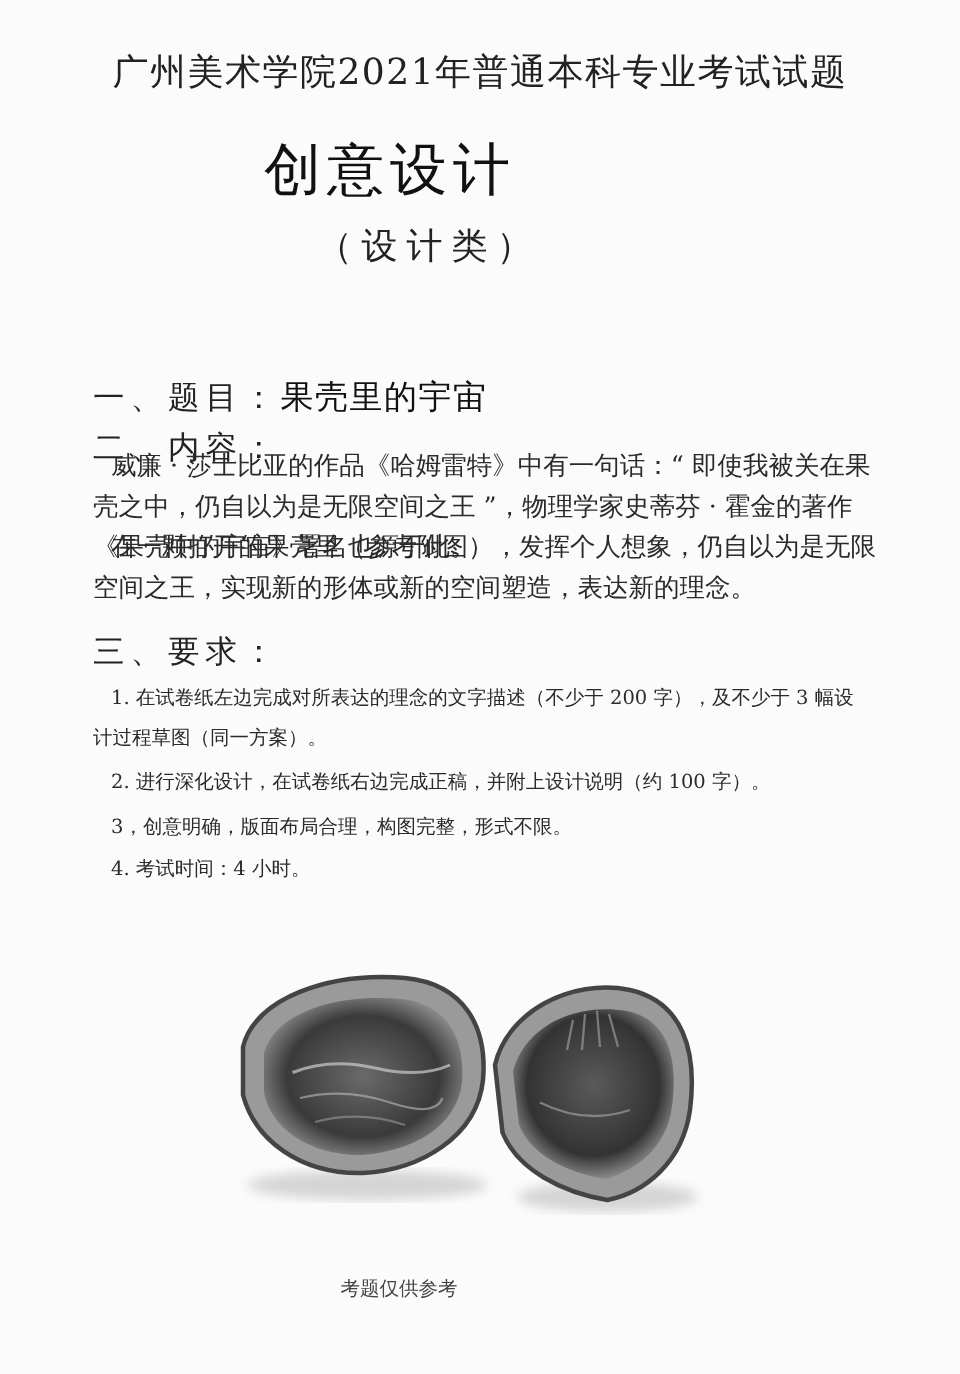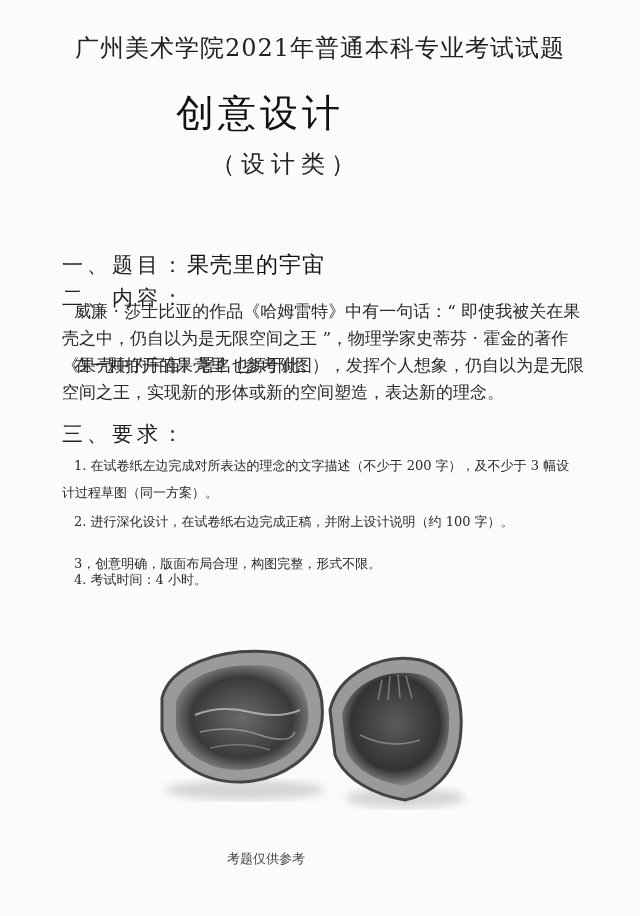--- a/index.html
+++ b/index.html
@@ -34,21 +34,21 @@
 
   <div class="section-heading" style="top:284px;">二、内容：</div>
 
   <div class="para" style="top:298px; text-indent:12px;">威廉 · 莎士比亚的作品《哈姆雷特》中有一句话：“ 即使我被关在果壳之中，仍自以为是无限空间之王 ”，物理学家史蒂芬 · 霍金的著作《果壳中的宇宙》署名也源于此。</div>
   <div class="para" style="top:352px; text-indent:12px;">在一颗打开的果壳里（参考附图），发挥个人想象，仍自以为是无限空间之王，实现新的形体或新的空间塑造，表达新的理念。</div>
 
   <div class="section-heading" style="top:420px;">三、要求：</div>
 
   <div class="req-line" style="top:452px; text-indent:12px;">1. 在试卷纸左边完成对所表达的理念的文字描述（不少于 200 字），及不少于 3 幅设计过程草图（同一方案）。</div>
   <div class="req-line" style="top:508px; text-indent:12px;">2. 进行深化设计，在试卷纸右边完成正稿，并附上设计说明（约 100 字）。</div>
-  <div class="req-line" style="top:538px; text-indent:12px;margin-top:12px;">3，创意明确，版面布局合理，构图完整，形式不限。</div>
+  <div class="req-line" style="top:538px; text-indent:12px;">3，创意明确，版面布局合理，构图完整，形式不限。</div>
   <div class="req-line" style="top:566px; text-indent:12px;">4. 考试时间：4 小时。</div>
 
   <svg class="photo" viewBox="0 0 340 170">
     <defs>
       <radialGradient id="inL" cx="50%" cy="50%" r="55%">
         <stop offset="0%" stop-color="#6a6a6a"></stop>
         <stop offset="70%" stop-color="#3a3a3a"></stop>
         <stop offset="100%" stop-color="#8a8a8a"></stop>
       </radialGradient>
       <radialGradient id="inR" cx="50%" cy="45%" r="55%">

